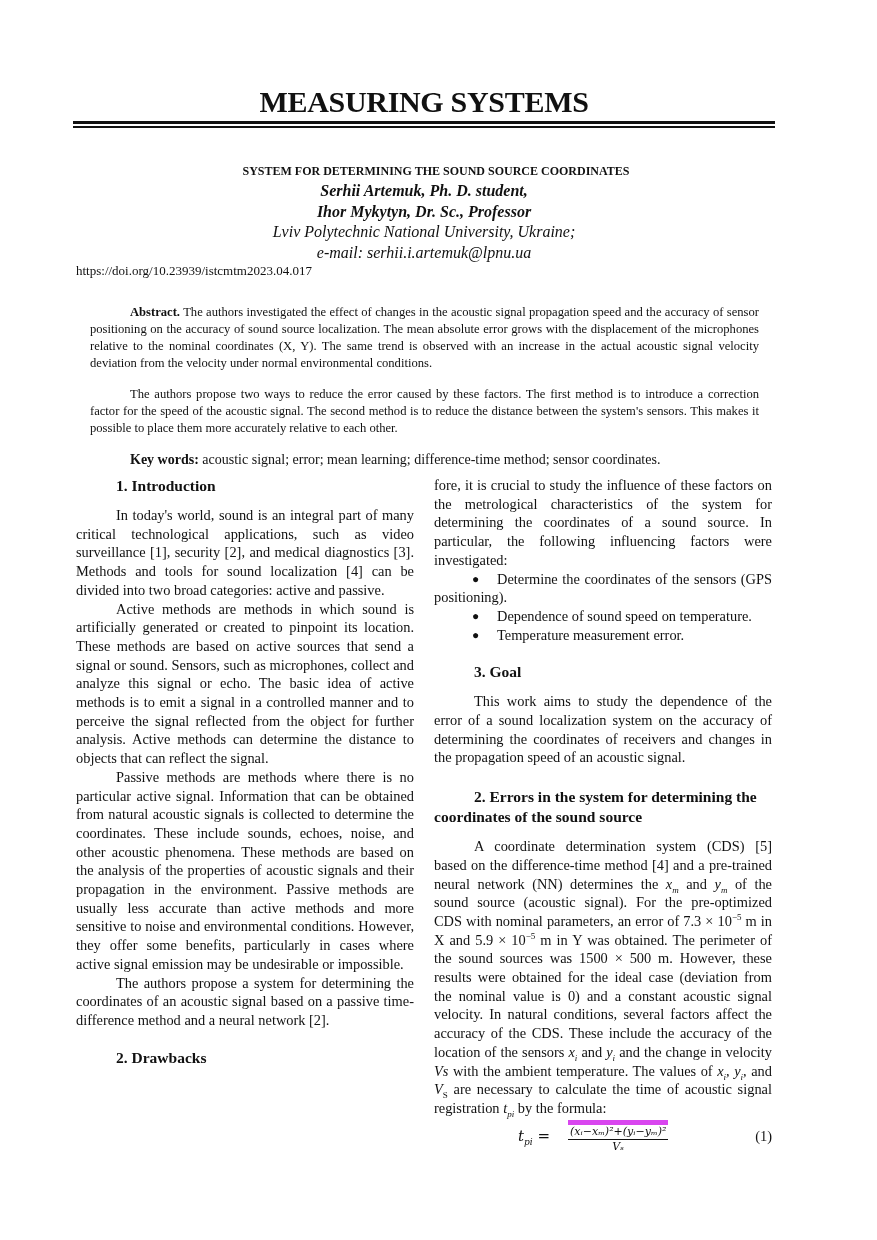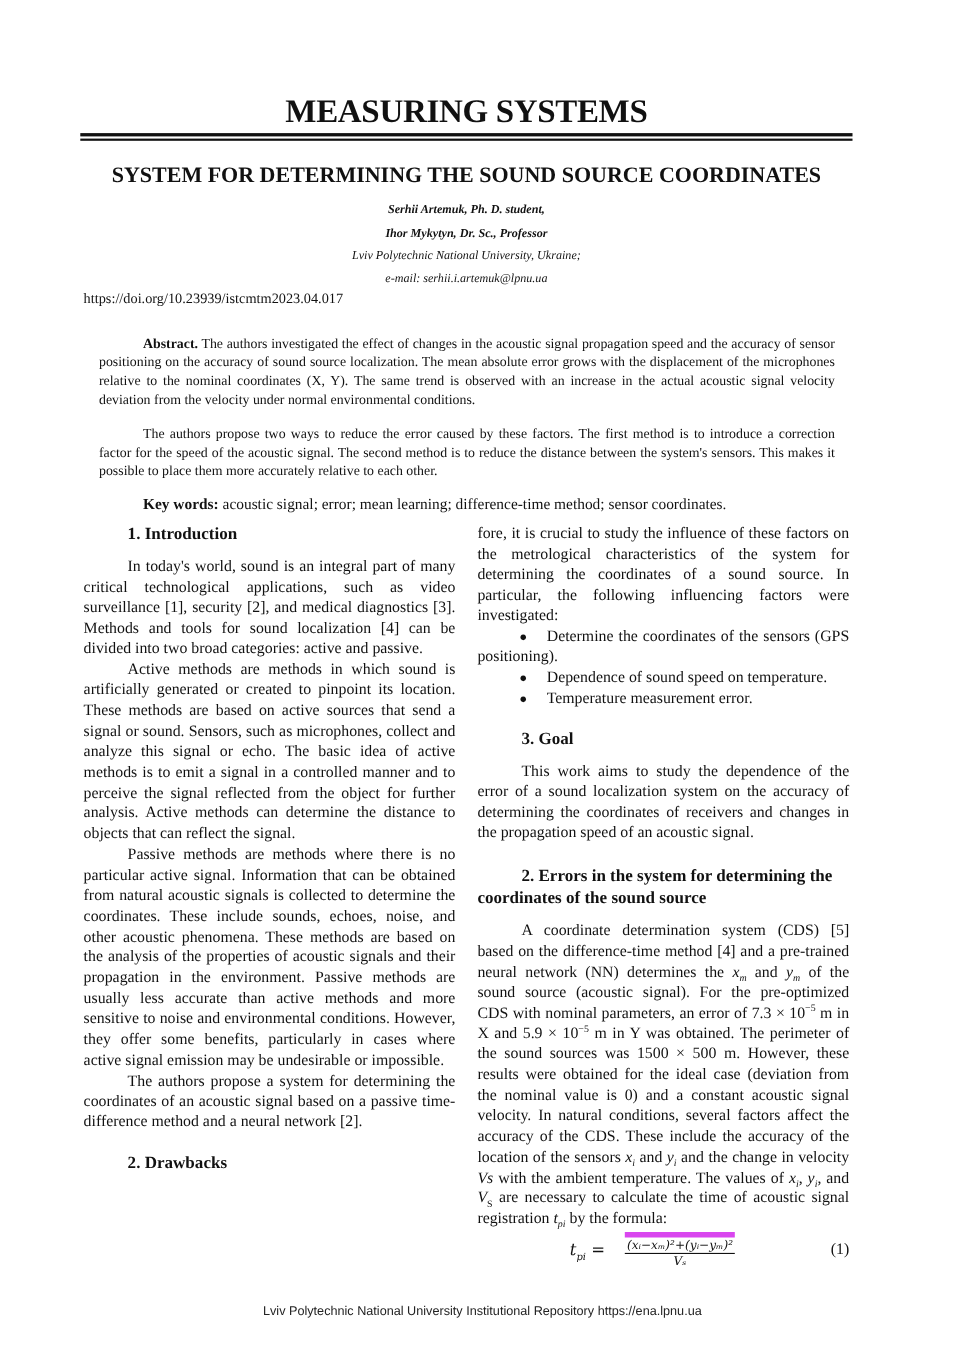--- a/index.html
+++ b/index.html
@@ -5,23 +5,23 @@
   html, body { margin: 0; padding: 0; background: #ffffff; }
   body { width: 877px; height: 1240px; position: relative; overflow: hidden;
          font-family: "Liberation Serif", serif; color: #111; }
   .page { position: absolute; left: 0; top: 0; width: 877px; height: 1036px; }
   .section-title { position: absolute; left: 73px; width: 702px; top: 84px; text-align: center;
          font-weight: bold; font-size: 30px; letter-spacing: -0.3px; margin: 0; line-height: 36px; }
   .rule { position: absolute; left: 73px; width: 702px; background: #111; }
   .rule.r1 { top: 121px; height: 3px; }
   .rule.r2 { top: 126px; height: 2px; }
   .paper-title { position: absolute; left: 73px; width: 702px; top: 149px; text-align: center;
-         font-weight: bold; font-size: 20px; margin: 0; line-height: 20px; }
+         font-weight: bold; font-size: 12px; margin: 12px; line-height: 20px; }
   .authors { position: absolute; left: 73px; width: 702px; top: 181px; text-align: center;
-         font-style: italic; font-size: 11px; line-height: 20.5px; }
+         font-style: italic; font-size: 16px; line-height: 20.5px; }
   .authors .b { font-weight: bold; }
   .doi { position: absolute; left: 76px; top: 263px; font-size: 13px; line-height: 16px; }
   .abstract { position: absolute; left: 76px; width: 697px; top: 290px; font-size: 12.6px;
          line-height: 17px; text-align: justify; }
   .abstract p { margin: 14px; text-indent: 40px; }
   .abstract .kw { font-size: 14px; line-height: 18px; margin-top: 1px; }
   .col { position: absolute; width: 338px; font-size: 14.4px; line-height: 18.7px; text-align: justify; margin-top: 40px; }
   .col.left { left: 76px; top: 436px; }
   .col.right { left: 434px; top: 436px; }
   .col p { margin: 0; text-indent: 40px; }
@@ -108,14 +108,13 @@
     <div class="formula">
       <span class="lhs"><span>t</span><sub>pi</sub><span style="font-style:normal"> = </span></span>
       <span class="frac">
         <div class="num">(xᵢ−xₘ)²+(yᵢ−yₘ)²</div>
         <div class="den">Vₛ</div>
       </span>
       <span class="eqno">(1)</span>
     </div>
   </div>
 
-  <div class="footer">Lviv Polytechnic National University Institutional Repository https://ena.lpnu.ua</div>
 </div>
 
 </body></html>

